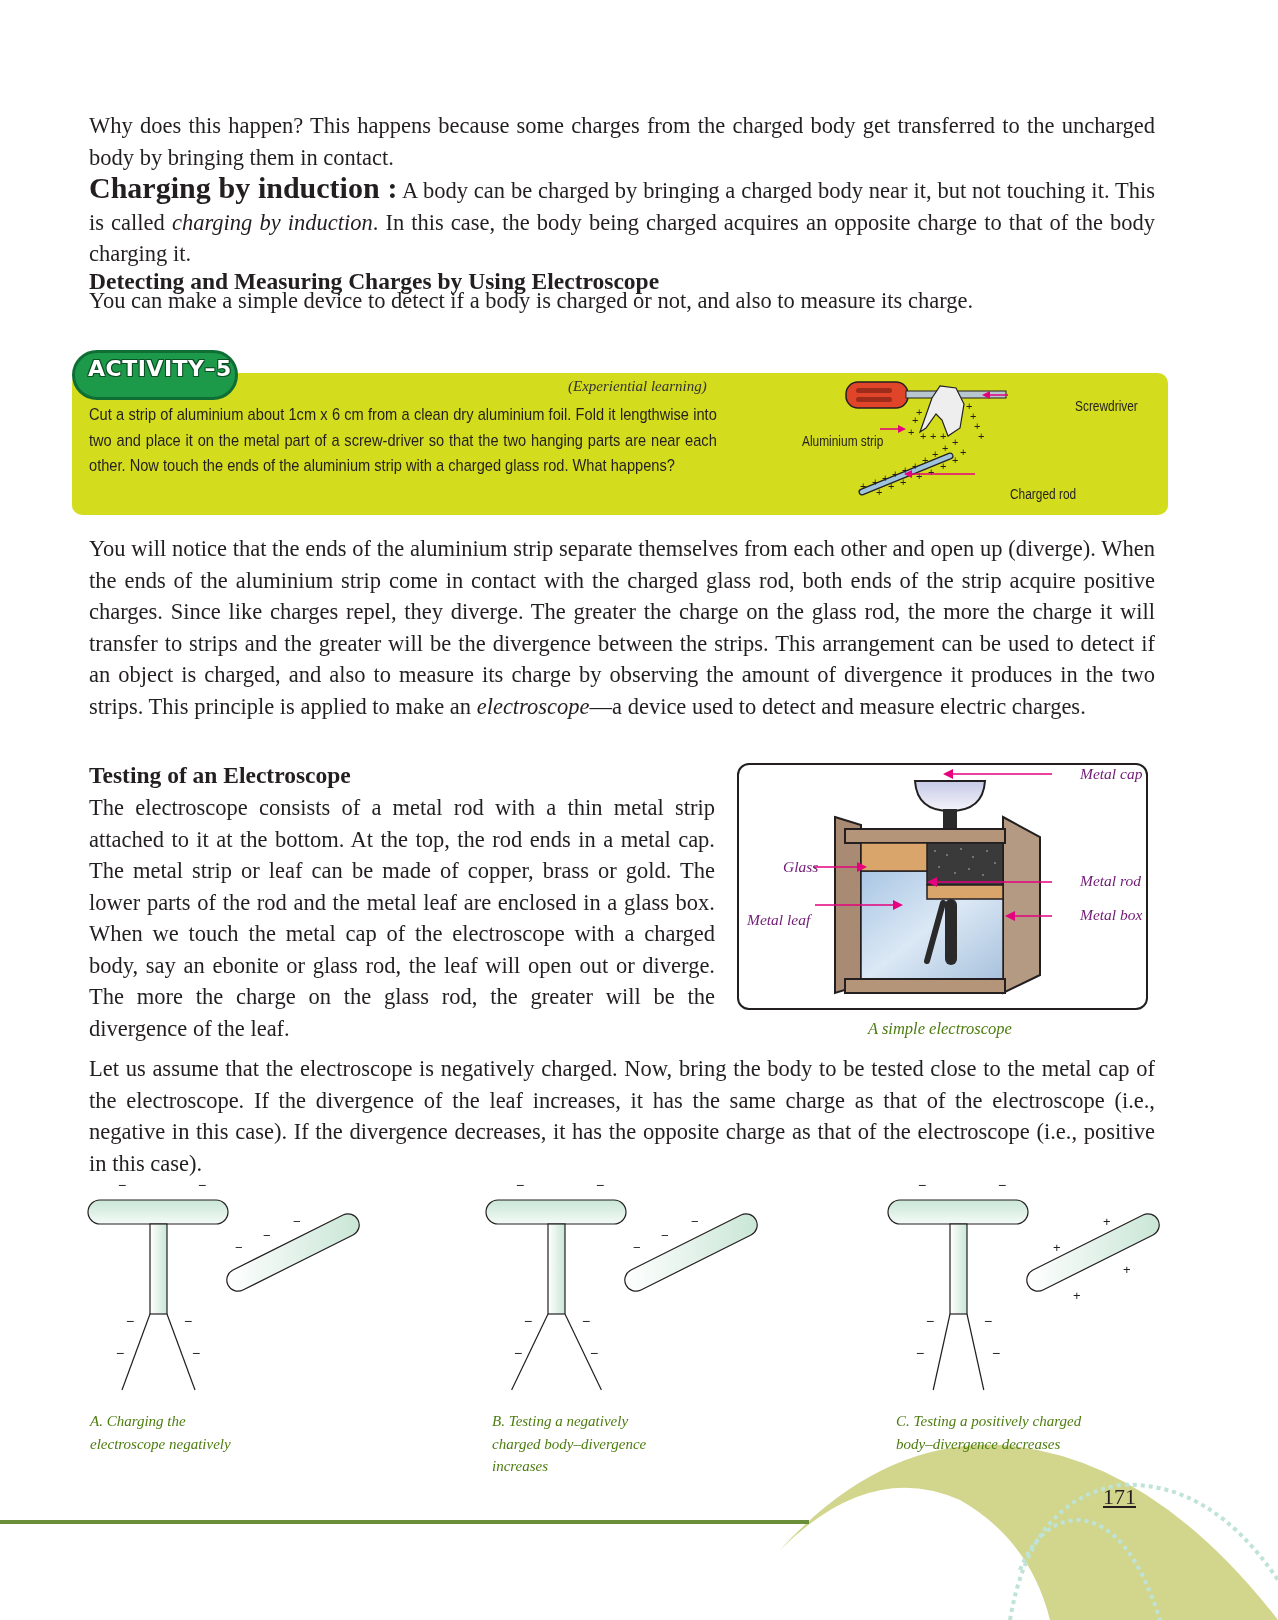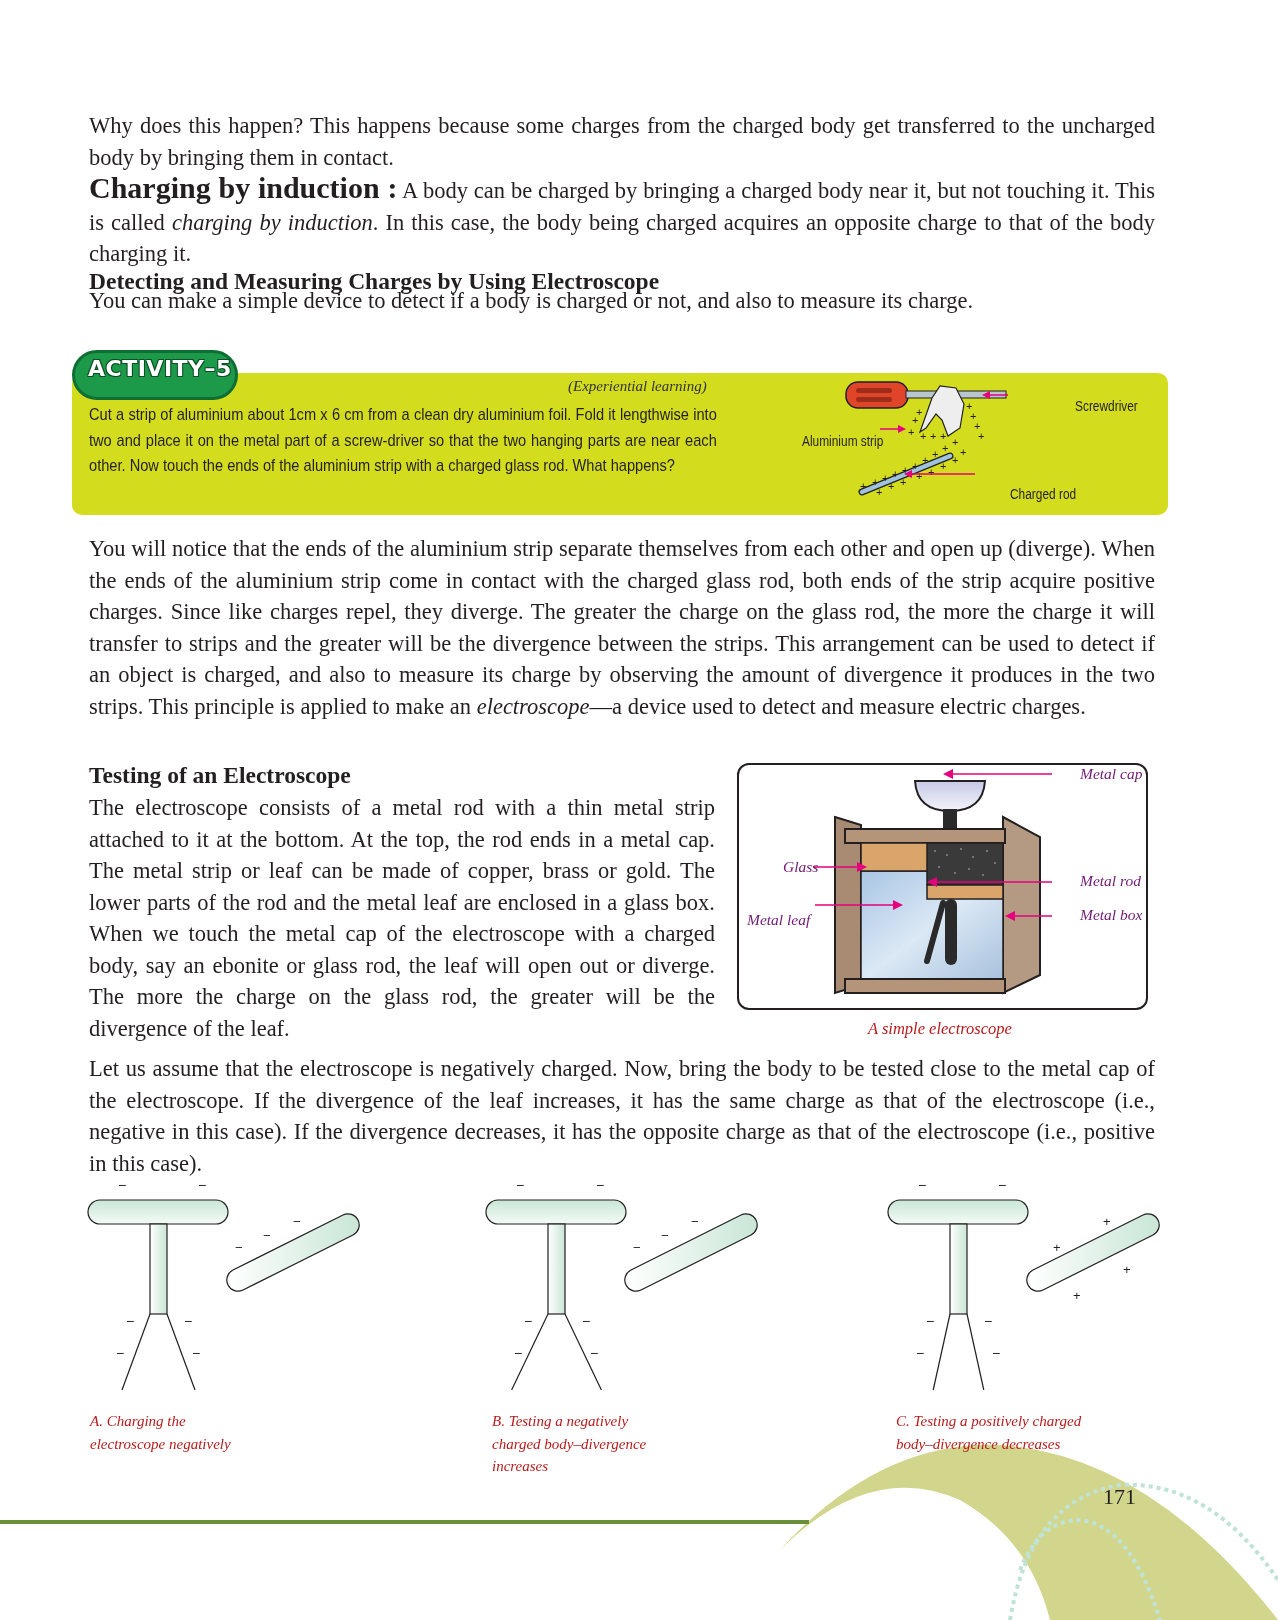--- a/index.html
+++ b/index.html
@@ -9,22 +9,22 @@
   .bold{font-weight:bold;}
   .heading{position:absolute;left:89px;font-size:23.5px;font-weight:bold;line-height:30px;}
   .activity-box{position:absolute;left:72px;top:373px;width:1096px;height:142px;background:#d4dc1e;border-radius:10px;}
   .activity-badge{position:absolute;left:72px;top:350px;width:166px;height:50px;background:#1c9a4a;border-radius:26px 26px 26px 26px;border:3px solid #0f6e34;box-sizing:border-box;}
   .activity-title{position:absolute;left:88px;top:356px;font-family:"DejaVu Sans","Liberation Sans",sans-serif;font-weight:bold;font-size:22px;color:#fff;letter-spacing:0.5px;text-shadow:1px 1px 0 #0b4f25,-1px -1px 0 #0b4f25,1px -1px 0 #0b4f25,-1px 1px 0 #0b4f25;}
   .activity-tag{position:absolute;left:568px;top:378px;font-style:italic;font-size:15px;color:#333;}
   .activity-text{position:absolute;left:89px;top:402px;width:628px;font-family:"Liberation Sans Narrow","Liberation Sans",sans-serif;font-size:17px;line-height:25.5px;text-align:justify;transform:scaleX(0.86);transform-origin:left top;width:730px;}
   .fig-label{position:absolute;font-family:"Liberation Sans",sans-serif;font-size:14px;transform:scaleX(0.85);transform-origin:left top;color:#231f20;}
   .ital-label{position:absolute;font-style:italic;font-size:15.5px;color:#701a75;}
   .electro-frame{position:absolute;left:737px;top:763px;width:411px;height:247px;border:2px solid #231f20;border-radius:12px;box-sizing:border-box;}
-  .caption{position:absolute;font-style:italic;font-size:15px;line-height:22.5px;color:#b91c1c;}
-  .page-number{position:absolute;left:1103px;top:1484px;font-size:22px;color:#231f20;}
+  .caption{position:absolute;font-style:italic;font-size:15px;line-height:22.5px;color:#4d7c0f;}
+  .page-number{position:absolute;left:1103px;top:1484px;font-size:22px;color:#231f20;text-decoration:underline;}
   svg{position:absolute;overflow:visible;}
 </style>
 </head>
 <body>
 
 <div class="para" style="top:110px;">Why does this happen? This happens because some charges from the charged body get transferred to the uncharged body by bringing them in contact.</div>
 
 <div class="para" style="top:172px;">
   <span class="bold" style="font-size:30px;">Charging by induction :</span><span> A body can be charged by bringing a charged body near it, but not touching it. This is called </span><em>charging by induction</em><span>. In this case, the body being charged acquires an opposite charge to that of the body charging it.</span>
 </div>

